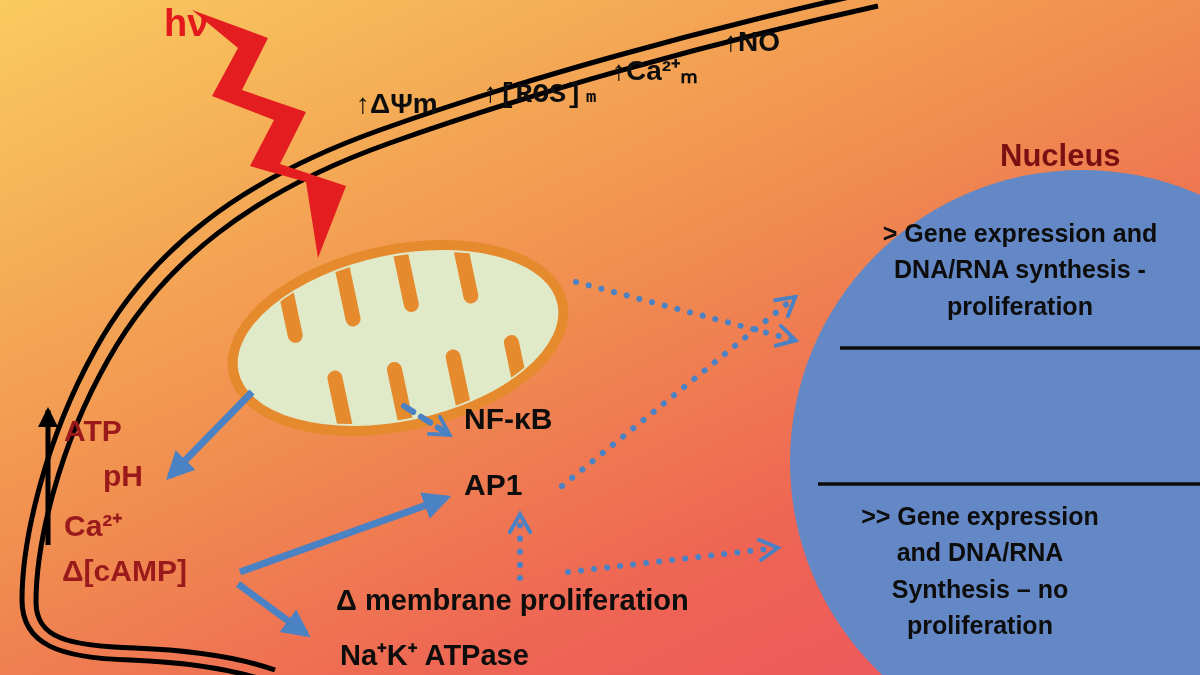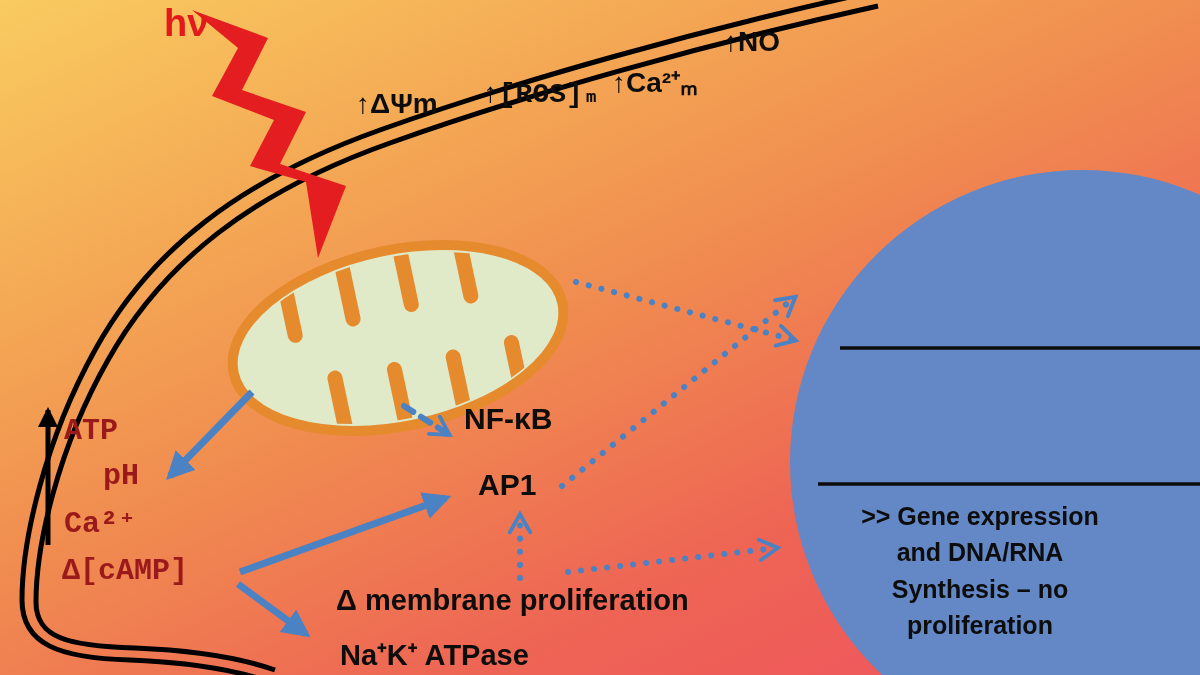--- a/index.html
+++ b/index.html
@@ -6,21 +6,21 @@
   .stage{
     position:relative;
     width:1200px;height:675px;
     overflow:hidden;
     background:linear-gradient(155deg,#f9cb60 0%,#f4a854 26%,#f08a50 48%,#ee6554 72%,#ef5060 100%);
     font-family:"Liberation Sans",sans-serif;
   }
   svg.canvas{position:absolute;inset:0;z-index:1;}
   .label{position:absolute;font-weight:bold;white-space:nowrap;z-index:2;}
   .black{color:#0d0d0d;}
-  .maroon{color:#9a1a1b;font-family:Liberation Mono, monospace;}
+  .maroon{color:#9a1a1b;}
   .red{color:#e3191c;}
   .nucleus-title{color:#7a1012;font-size:31px;}
   .hv{font-size:38px;}
   .memsig{font-size:28px;}
   .cytosig{font-size:30px;}
   .tf{font-size:30px;}
   .memeff{font-size:29px;}
   .nucleus-block{
     position:absolute;z-index:2;
     text-align:center;font-weight:bold;color:#0d0d0d;
@@ -87,30 +87,32 @@
       <line x1="562" y1="486" x2="794" y2="298" stroke-width="6" stroke-dasharray="0.1 13" marker-end="url(#mVBlue)"></line>
       <line x1="520" y1="578" x2="520" y2="516" stroke-width="6" stroke-dasharray="0.1 13" marker-end="url(#mVBlue)"></line>
       <line x1="568" y1="572" x2="776" y2="548" stroke-width="6" stroke-dasharray="0.1 13" marker-end="url(#mVBlue)"></line>
     </g>
   </svg>
 
   <div class="label red hv" style="left:164px;top:2px;">hν</div>
 
   <div class="label black memsig" style="left:356px;top:88px;">↑ΔΨm</div>
   <div class="label black memsig" style="left:482px;top:76px;font-family:Liberation Mono, monospace;">↑[ROS]ₘ</div>
-  <div class="label black memsig" style="left:612px;top:50px;margin-top:12px;">↑Ca²⁺ₘ</div>
+  <div class="label black memsig" style="left:612px;top:50px;">↑Ca²⁺ₘ</div>
   <div class="label black memsig" style="left:724px;top:26px;">↑NO</div>
 
   <div class="label maroon cytosig" style="left:64px;top:414px;">ATP</div>
   <div class="label maroon cytosig" style="left:64px;top:459px;margin-left:39px;">pH</div>
   <div class="label maroon cytosig" style="left:64px;top:504px;">Ca²⁺</div>
   <div class="label maroon cytosig" style="left:62px;top:554px;">Δ[cAMP]</div>
 
   <div class="label black tf" style="left:464px;top:402px;">NF-κB</div>
-  <div class="label black tf" style="left:478px;top:468px;">AP1</div>
+  <div class="label black tf" style="left:464px;top:468px;">AP1</div>
 
   <div class="label black memeff" style="left:336px;top:584px;">Δ membrane proliferation</div>
   <div class="label black memeff" style="left:340px;top:634px;">Na⁺K⁺ ATPase</div>
 
+  <div class="label nucleus-title" style="left:1000px;top:138px;">Nucleus</div>
 
+  <div class="nucleus-block" style="left:852px;top:215px;width:336px;">&gt; Gene expression and DNA/RNA synthesis - proliferation</div>
   <div class="nucleus-block" style="left:842px;top:498px;width:276px;">&gt;&gt; Gene expression and DNA/RNA Synthesis – no proliferation</div>
 
 </div>
 
 </body></html>

